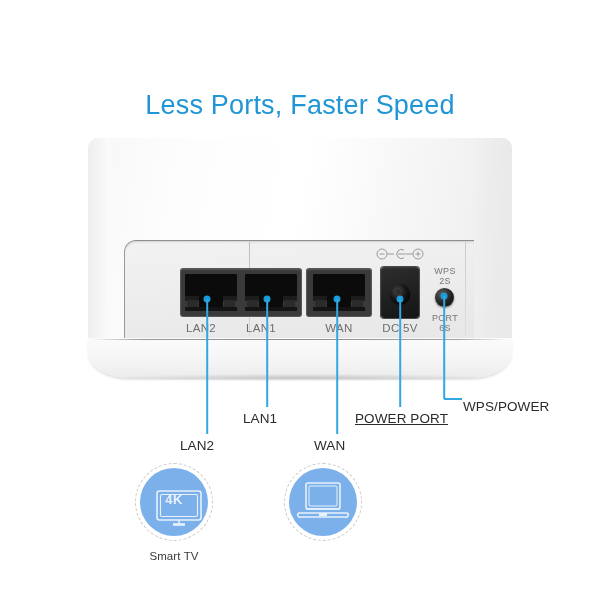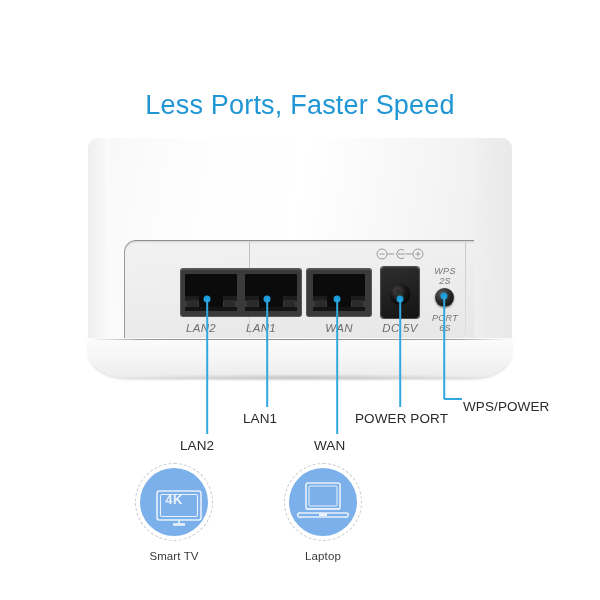--- a/index.html
+++ b/index.html
@@ -168,21 +168,20 @@
   }
 
   
   .silk{
     position:absolute;
     font-size:11.5px;
     color:#6d6d6d;
     letter-spacing:.3px;
     white-space:nowrap;
     text-align:center;
-    font-style:italic;
   }
   .silk.small{ font-size:9px; line-height:10.5px; color:#767676; }
 
   
   .callouts{ position:absolute; left:0; top:0; width:600px; height:600px; pointer-events:none; }
 
   .cdot{
     position:absolute; width:7px; height:7px; border-radius:50%;
     background:#1b9bd8;
     transform:translate(-50%,-50%);
@@ -325,21 +324,21 @@
     <div class="cdot" style="left:267px; top:291px;"></div>
     <div class="cline" style="left:267px; top:291px; height:108px;"></div>
     <div class="clabel" style="left:243px; top:403px;">LAN1</div>
 
     <div class="cdot" style="left:337px; top:291px;"></div>
     <div class="cline" style="left:337px; top:291px; height:135px;"></div>
     <div class="clabel" style="left:314px; top:430px;">WAN</div>
 
     <div class="cdot" style="left:400px; top:291px;"></div>
     <div class="cline" style="left:400px; top:291px; height:108px;"></div>
-    <div class="clabel" style="left:355px; top:403px;">POWER PORT</div>
+    <div class="clabel" style="left:355px; top:403px;text-decoration:underline;">POWER PORT</div>
 
     <div class="cdot" style="left:444px; top:288px;"></div>
     <div class="cline" style="left:444px; top:288px; height:103px;"></div>
     <div class="cline-h" style="left:444px; top:390px; width:18px;"></div>
     <div class="clabel" style="left:463px; top:391px;">WPS/POWER</div>
   </div>
 
   <div class="devices">
 
     <div class="device" style="left:66px; top:0;">
@@ -370,18 +369,17 @@
                 <rect x="22" y="22" width="34" height="26" rx="2"></rect>
                 <rect x="25" y="25" width="28" height="20" rx="1" stroke-width="1"></rect>
                 <path d="M15 52 h48 a2 2 0 0 1 -2 4 H17 a2 2 0 0 1 -2 -4 z"></path>
                 <line x1="22" y1="48" x2="56" y2="48"></line>
                 <rect x="35" y="52" width="8" height="3" fill="#e8f1fc" stroke="none"></rect>
               </g>
             </svg>
           </span>
         </div>
       </div>
-      <div class="dev-name">Laptop</div>
     </div>
 
   </div>
 
 </div>
 
 </body></html>

